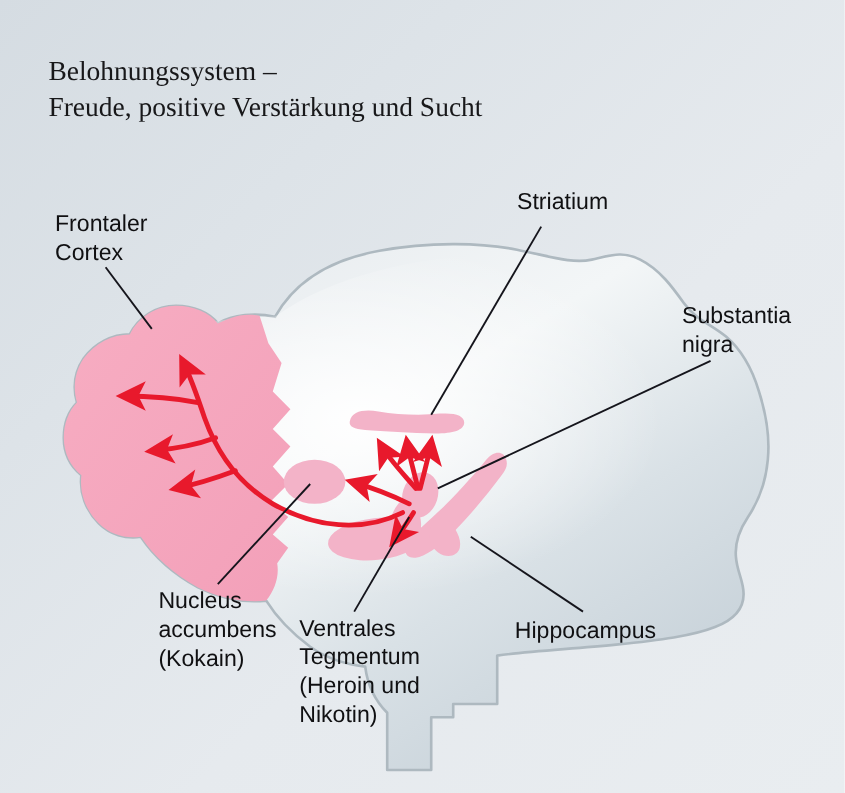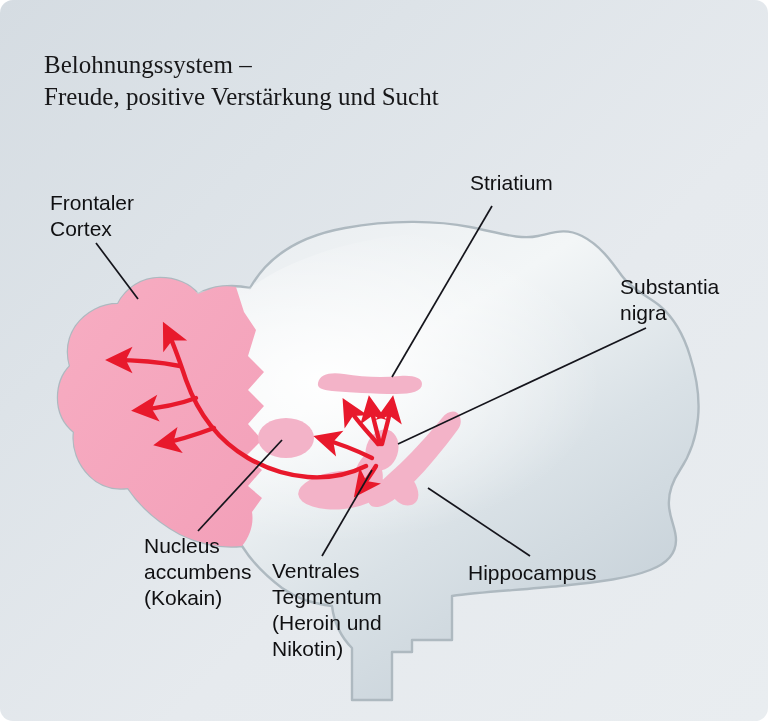--- a/index.html
+++ b/index.html
@@ -11,21 +11,20 @@
     width: 768px;
     height: 721px;
     overflow: hidden;
     font-family: "Liberation Sans", sans-serif;
   }
   #figure {
     position: relative;
     width: 768px;
     height: 721px;
     background: linear-gradient(135deg, #d5dce2 0%, #dde3e8 28%, #e6eaee 60%, #e9edf0 100%);
-    border-radius: 13px;
   }
   #figure svg {
     position: absolute;
     top: 0;
     left: 0;
     width: 768px;
     height: 721px;
     display: block;
   }
   .title-text {

